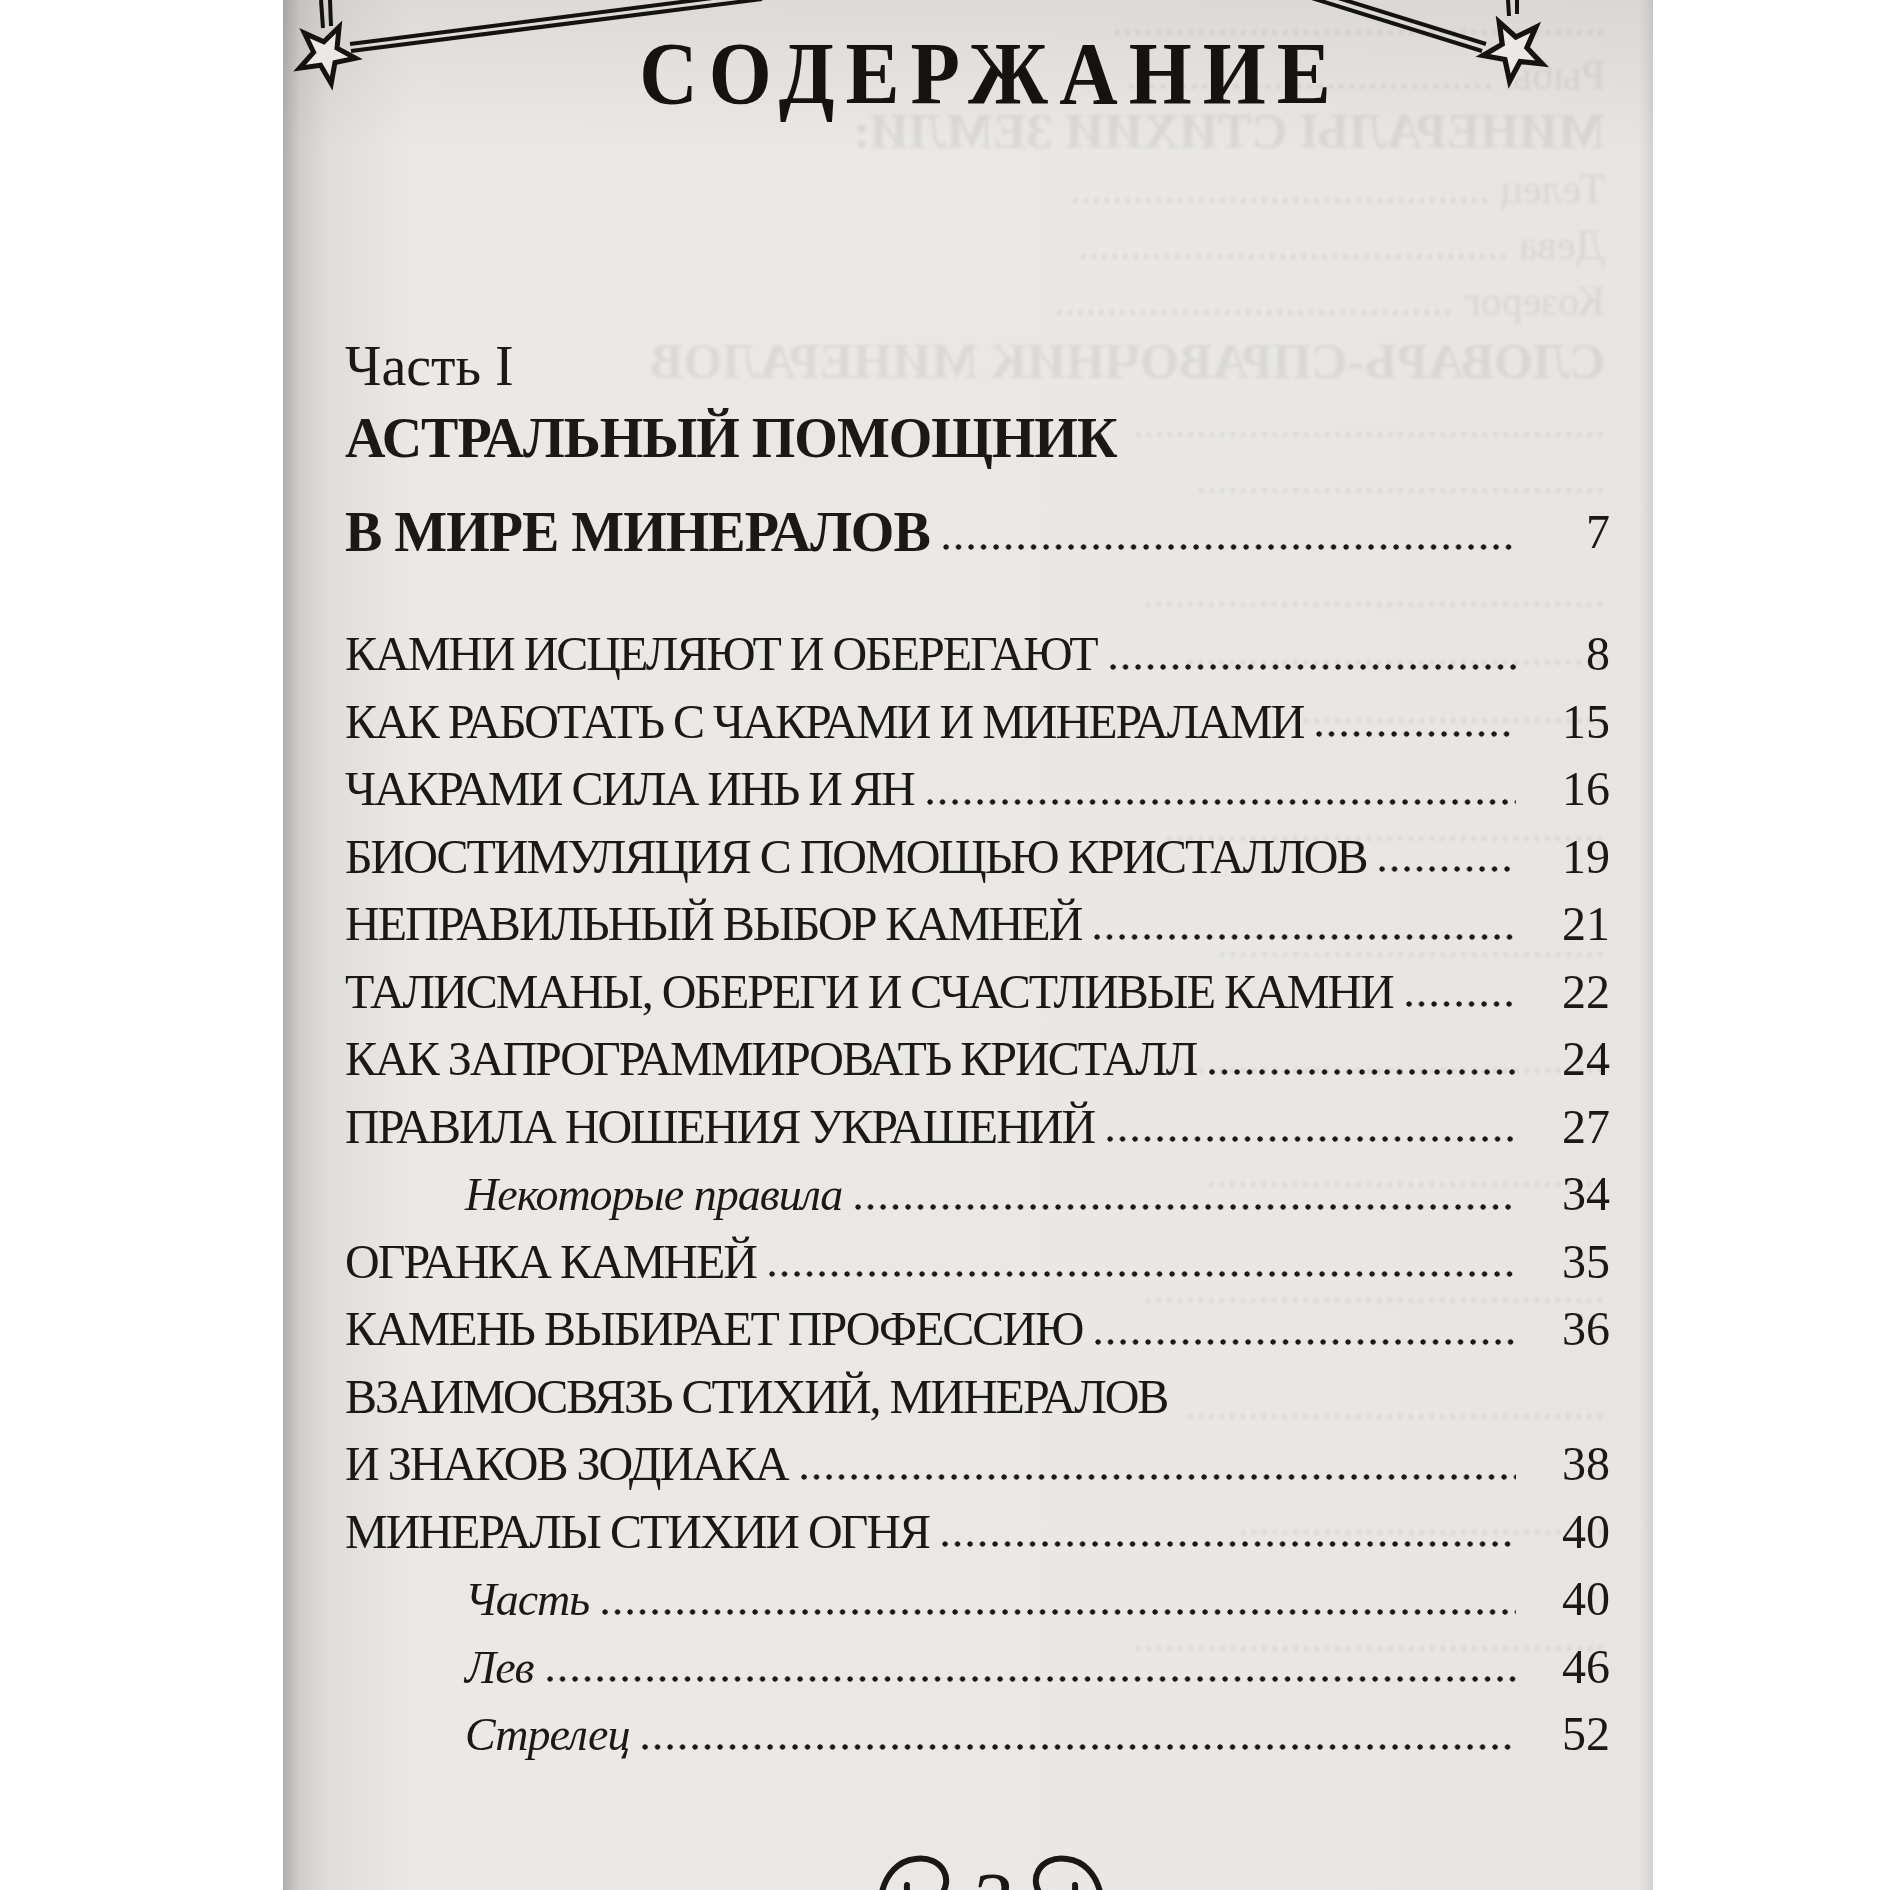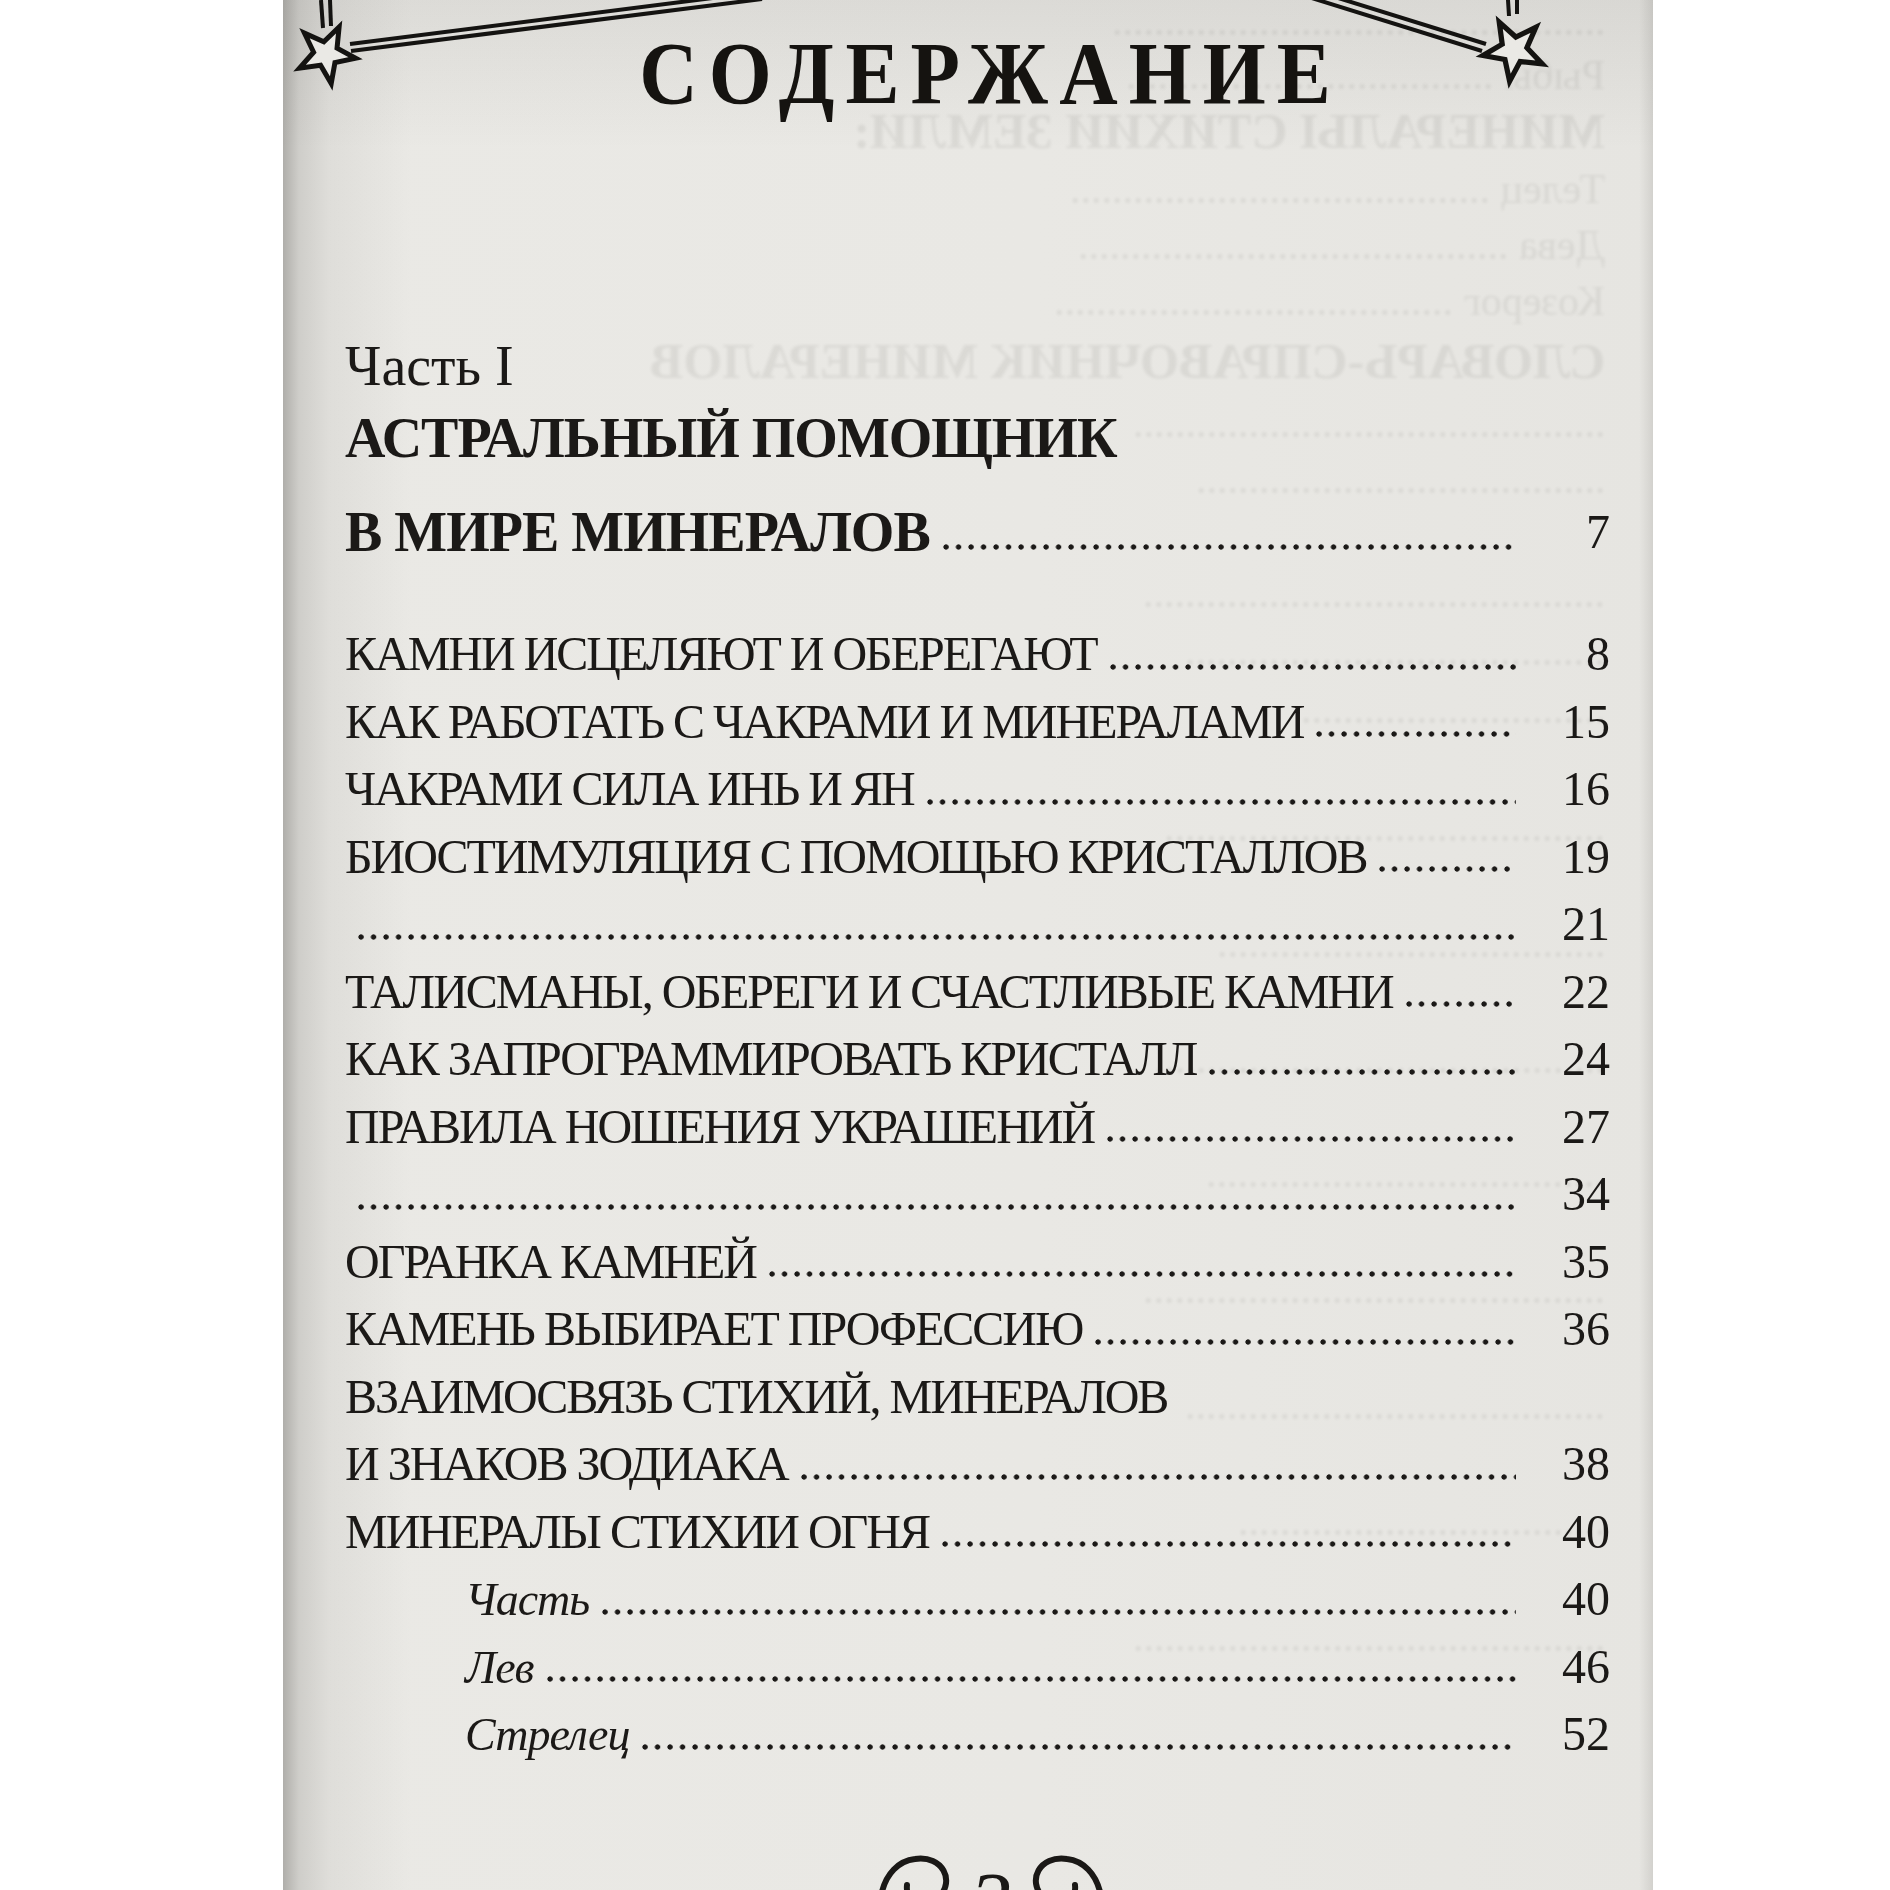--- a/index.html
+++ b/index.html
@@ -199,39 +199,41 @@
     <span class="label">ЧАКРАМИ СИЛА ИНЬ И ЯН</span>
     <span class="leader"></span>
     <span class="pagenum">16</span>
   </div>
           <div class="row">
     <span class="label">БИОСТИМУЛЯЦИЯ С ПОМОЩЬЮ КРИСТАЛЛОВ</span>
     <span class="leader"></span>
     <span class="pagenum">19</span>
   </div>
           <div class="row">
+    <span class="label">НЕПРАВИЛЬНЫЙ ВЫБОР КАМНЕЙ</span>
     <span class="leader"></span>
     <span class="pagenum">21</span>
   </div>
           <div class="row">
     <span class="label">ТАЛИСМАНЫ, ОБЕРЕГИ И СЧАСТЛИВЫЕ КАМНИ</span>
     <span class="leader"></span>
     <span class="pagenum">22</span>
   </div>
           <div class="row">
     <span class="label">КАК ЗАПРОГРАММИРОВАТЬ КРИСТАЛЛ</span>
     <span class="leader"></span>
     <span class="pagenum">24</span>
   </div>
           <div class="row">
     <span class="label">ПРАВИЛА НОШЕНИЯ УКРАШЕНИЙ</span>
     <span class="leader"></span>
     <span class="pagenum">27</span>
   </div>
           <div class="row sub">
+    <span class="label">Некоторые правила</span>
     <span class="leader"></span>
     <span class="pagenum">34</span>
   </div>
           <div class="row">
     <span class="label">ОГРАНКА КАМНЕЙ</span>
     <span class="leader"></span>
     <span class="pagenum">35</span>
   </div>
           <div class="row">
     <span class="label">КАМЕНЬ ВЫБИРАЕТ ПРОФЕССИЮ</span>

